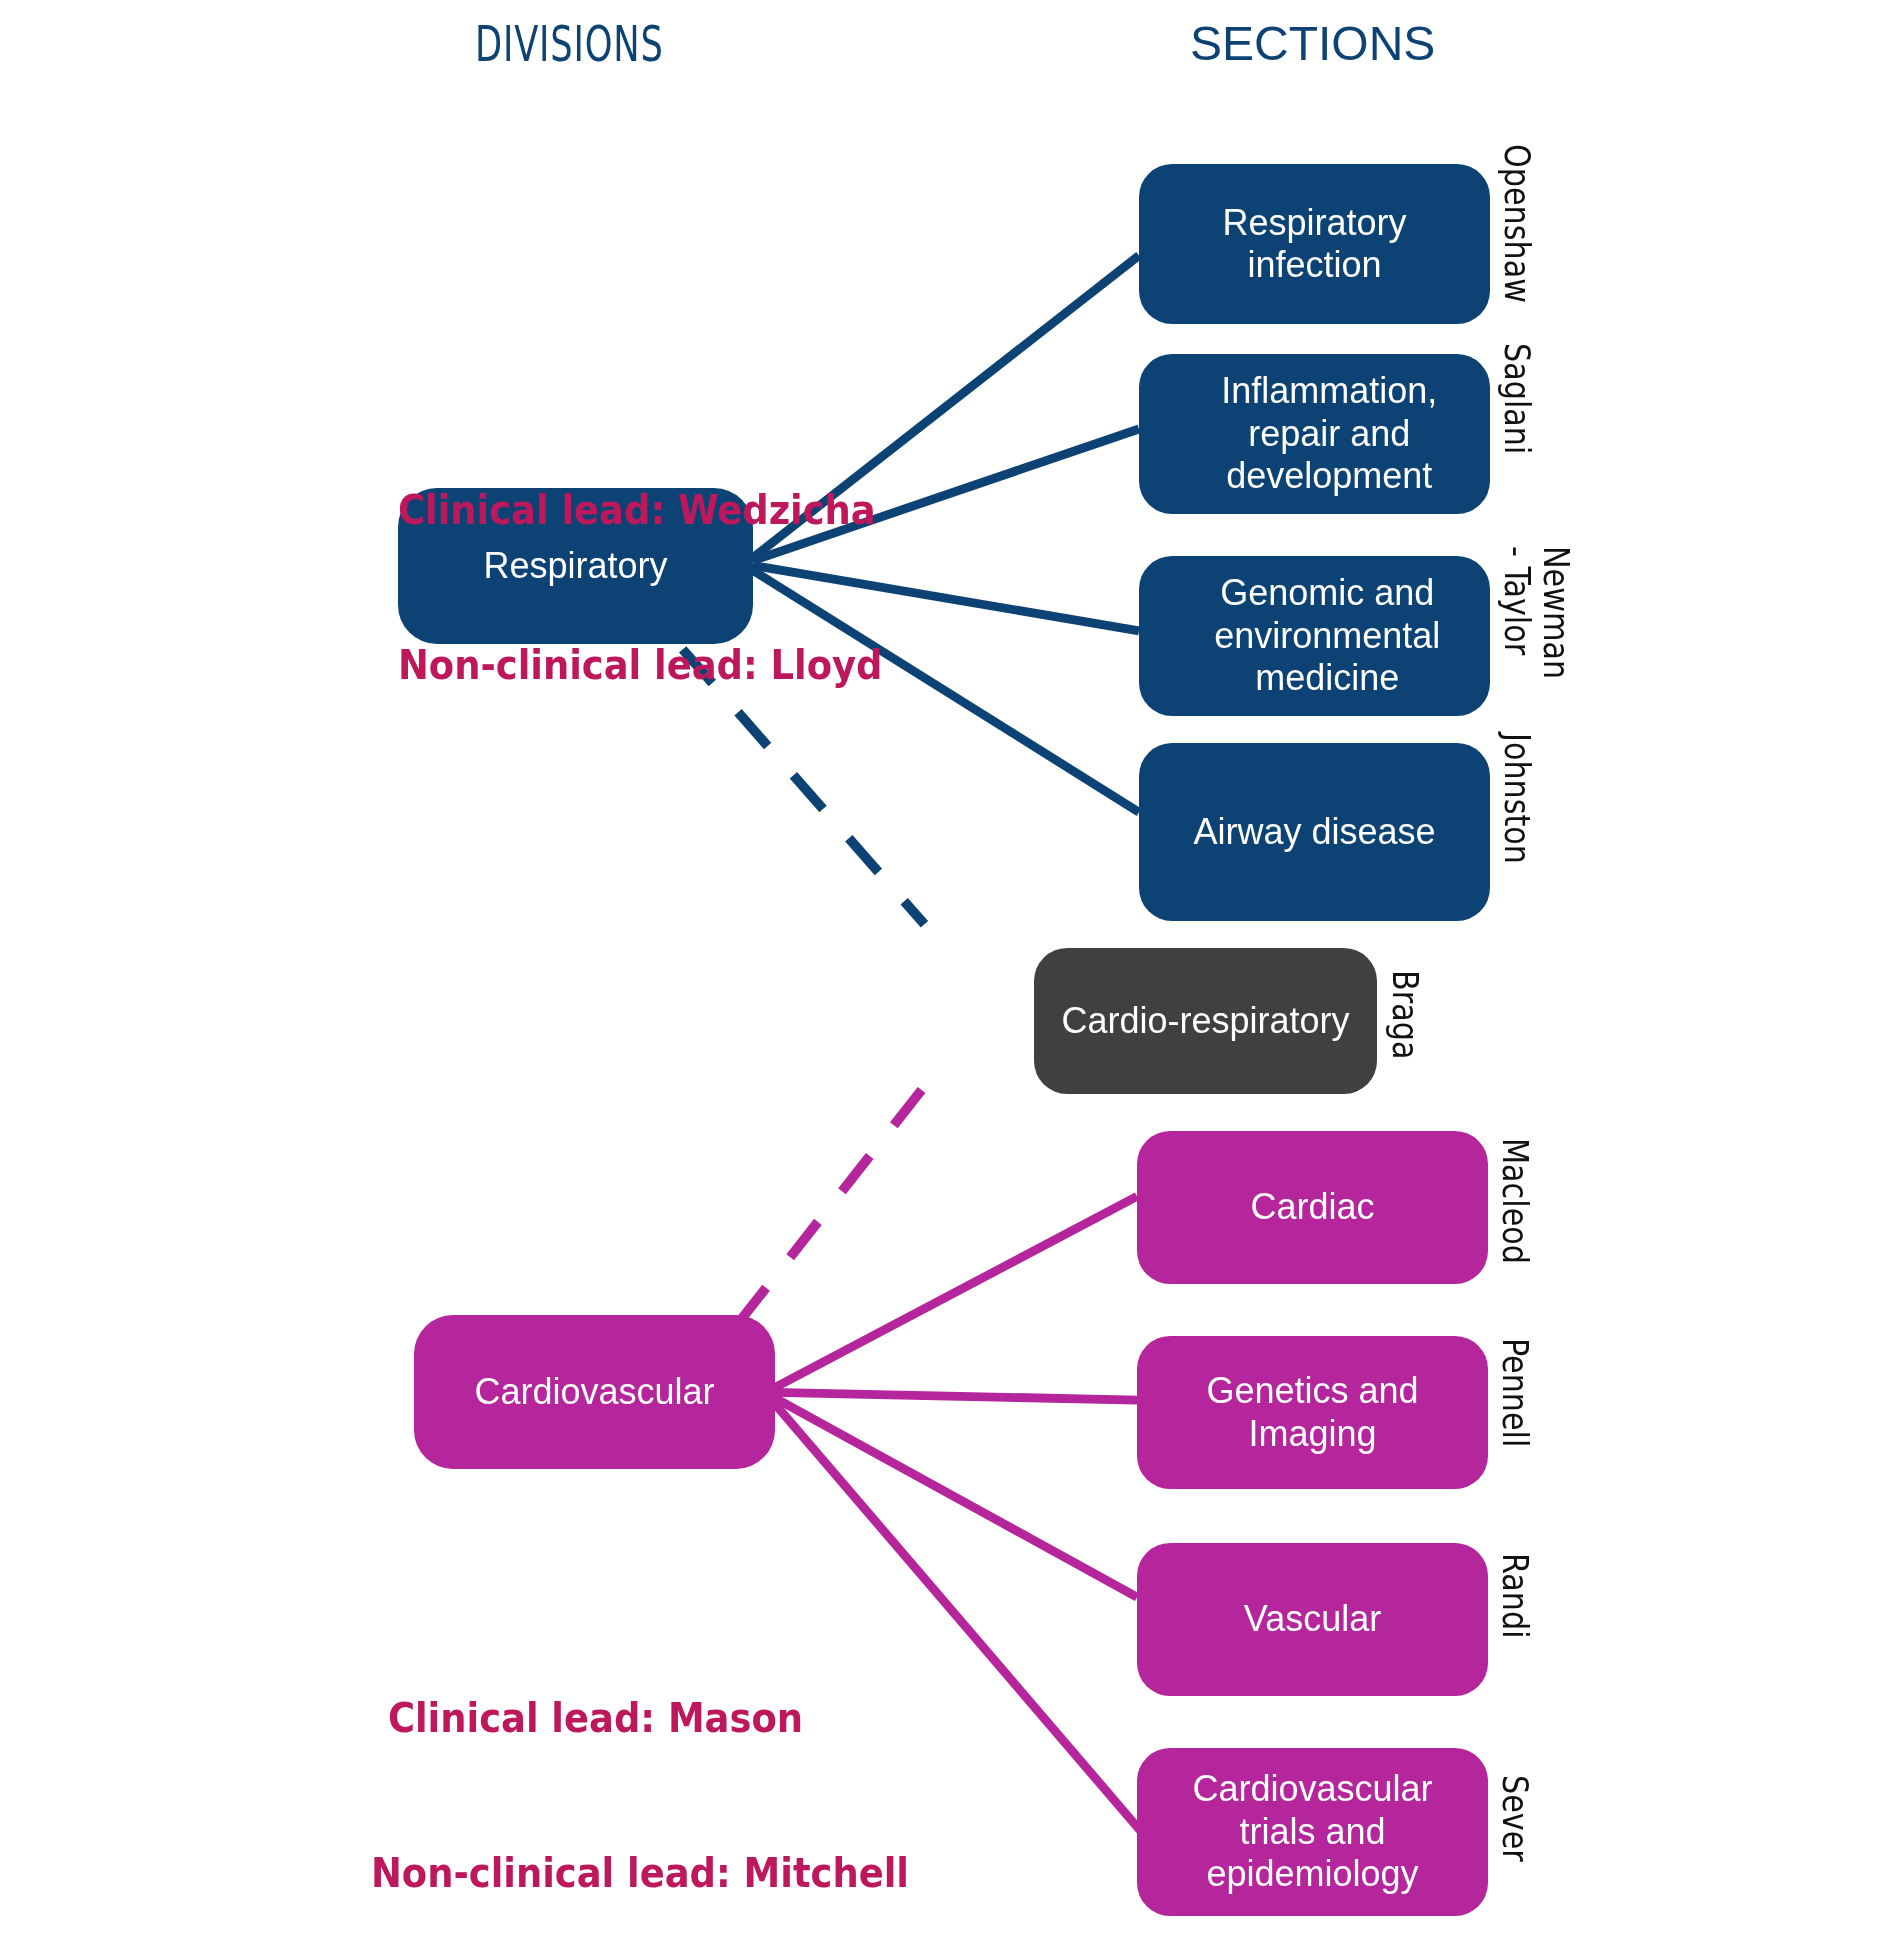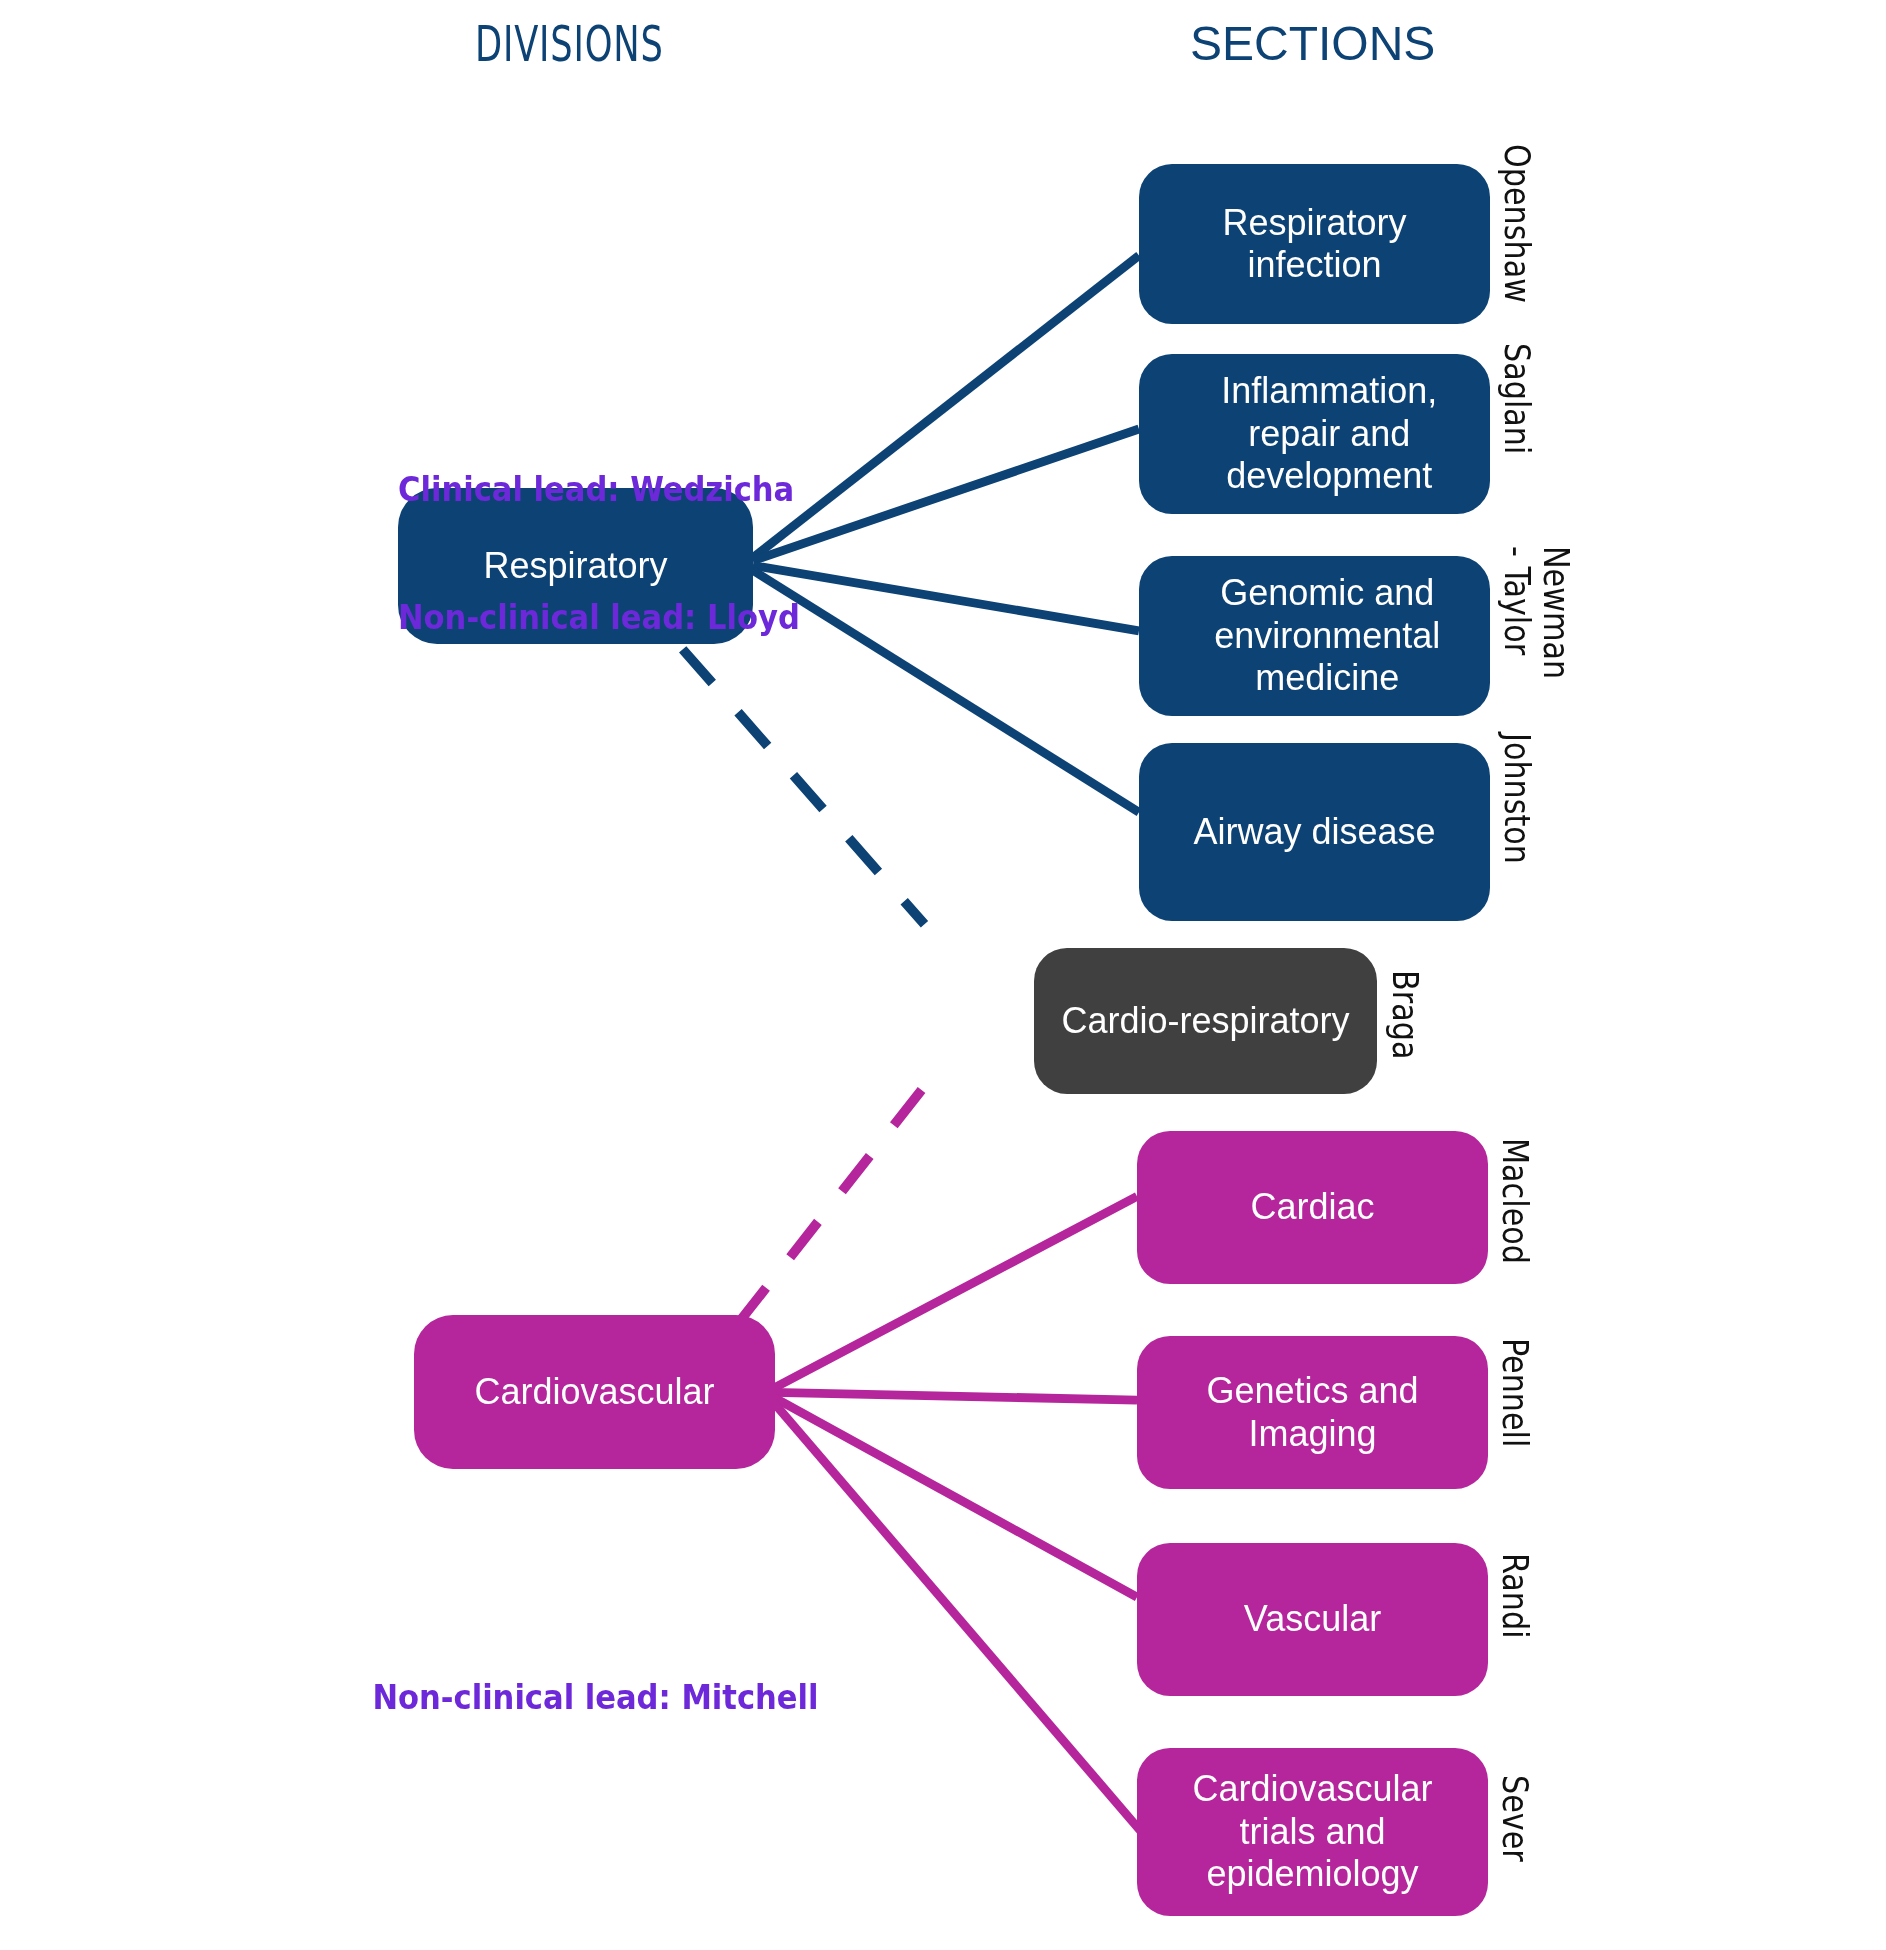--- a/index.html
+++ b/index.html
@@ -75,23 +75,23 @@
     transform-origin: left top;
     z-index: 4;
     font-family: "Liberation Sans Narrow", "DejaVu Sans Condensed", "Liberation Sans", sans-serif;
     transform: scaleY(0.96);
   }
   .side-label.two-line { text-align: left; }
 
   
   .lead-caption {
     position: absolute;
-    color: #6d28d9;
+    color: #be185d;
     font-weight: bold;
-    font-size: 34px;
+    font-size: 41px;
     line-height: 1.26;
     white-space: pre;
     text-align: center;
     font-family: "Liberation Sans Narrow", "DejaVu Sans Condensed", "Liberation Sans", sans-serif;
     z-index: 4;
   }
 </style>
 </head>
 <body>
 
@@ -165,17 +165,18 @@
   <div class="side-label" style="left: 1495px; top: 1553px; white-space: pre;">Randi</div>
 
   <div class="node section pink" style="left: 1137px; top: 1748px; width: 351px; height: 168px; white-space: pre-line;">Cardiovascular
 trials and
 epidemiology</div>
   <div class="side-label" style="left: 1495px; top: 1775px; white-space: pre;">Sever</div>
 
   <div class="node division pink" style="left: 414px; top: 1315px; width: 361px; height: 154px; white-space: pre-line;">Cardiovascular</div>
 
   <div class="lead-caption" style="left:371px; top:1590px; width:449px;">
+    <div>Clinical lead: Mason</div>
     <div>Non-clinical lead: Mitchell</div>
   </div>
 
 </div>
 
 
 </body></html>

